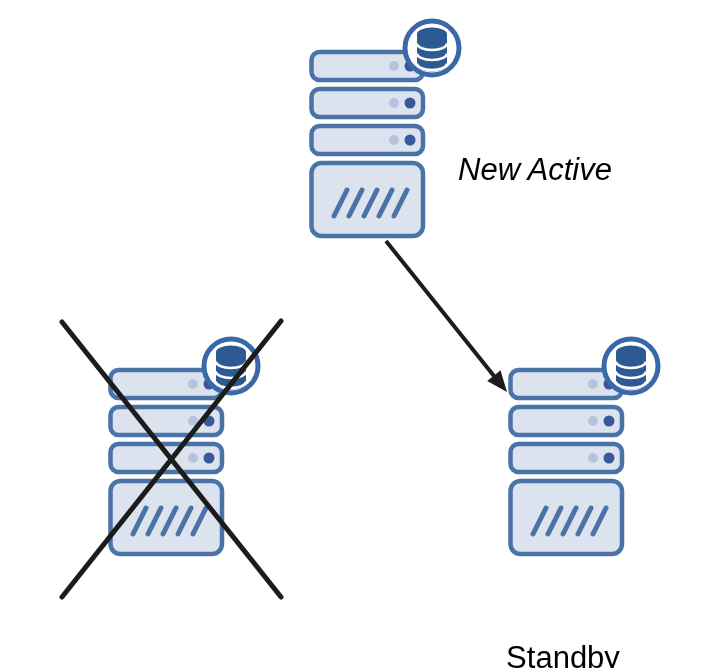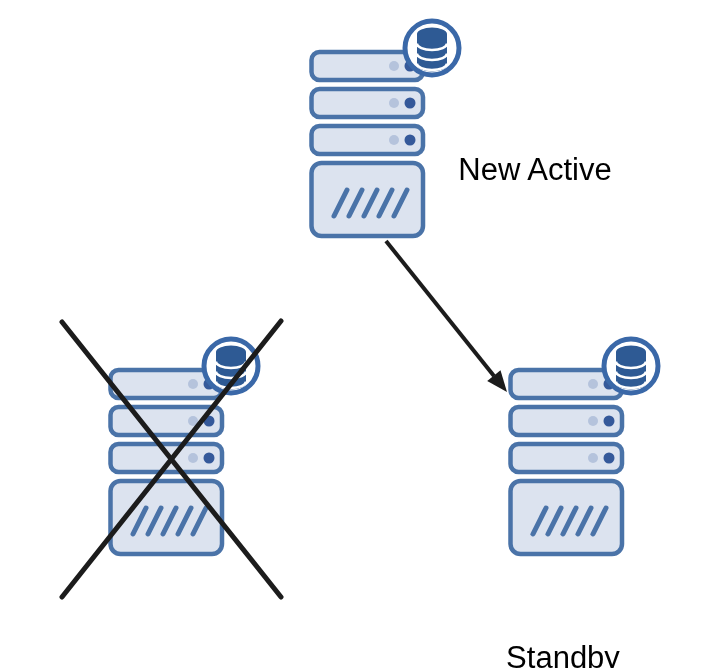--- a/index.html
+++ b/index.html
@@ -159,21 +159,21 @@
       <g>
         <circle class="badge-circle" cx="123" cy="30" r="27"></circle>
         <path class="db" d="M108,16 A15,6.5 0 0 1 138,16 L138,47 A15,6.5 0 0 1 108,47 Z"></path>
         <path class="db-ring" d="M108,25.5 A15,6.5 0 0 0 138,25.5"></path>
         <path class="db-ring" d="M108,35.5 A15,6.5 0 0 0 138,35.5"></path>
         <path class="db-ring" d="M108,45.5 A15,6.5 0 0 0 138,45.5"></path>
       </g>
     </svg>
   </div>
 
-  <div class="node-label" style="left:435px; top:152px;">New Active</div>
+  <div class="node-label" style="left:435px; top:152px;font-style:italic;">New Active</div>
   <div class="node-label" style="left:463px; top:596px;margin-top:44px;">Standby</div>
 
   <svg id="overlay" width="704" height="668" viewBox="0 0 704 668">
     <g>
       <line class="arrow-shaft" x1="386" y1="241" x2="494" y2="376"></line>
       <polygon class="arrow-head" points="507,392 487.2,380.9 500.5,370.3"></polygon>
     </g>
     <g>
       <line class="xline" x1="62" y1="322" x2="281" y2="597"></line>
       <line class="xline" x1="281" y1="321" x2="62" y2="597"></line>

